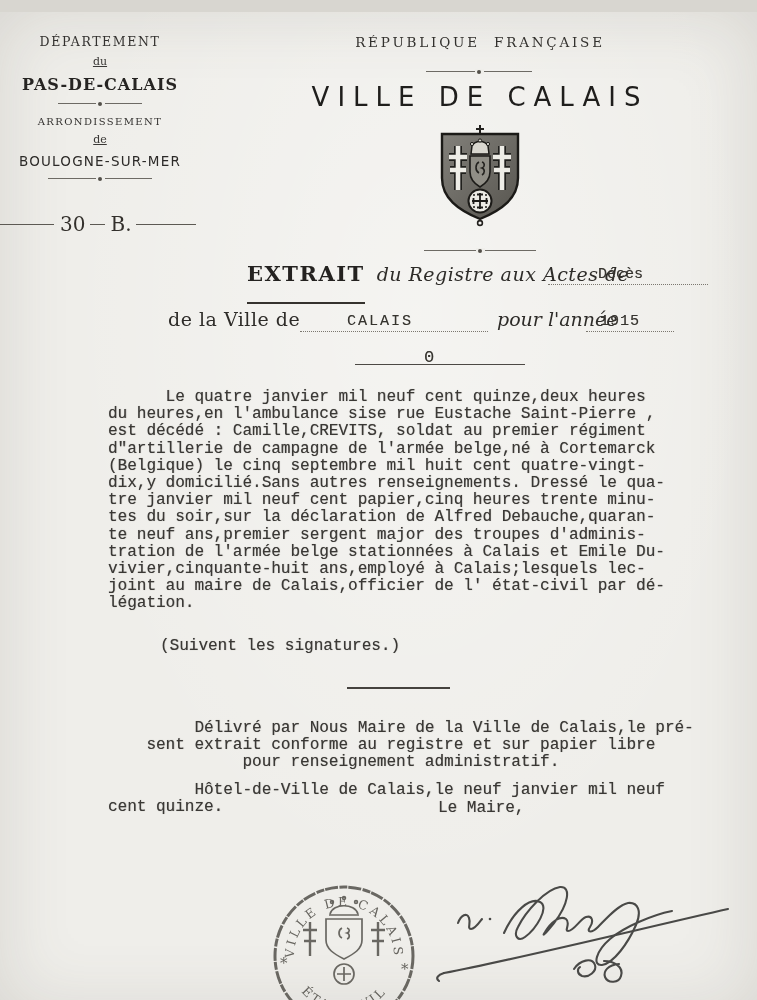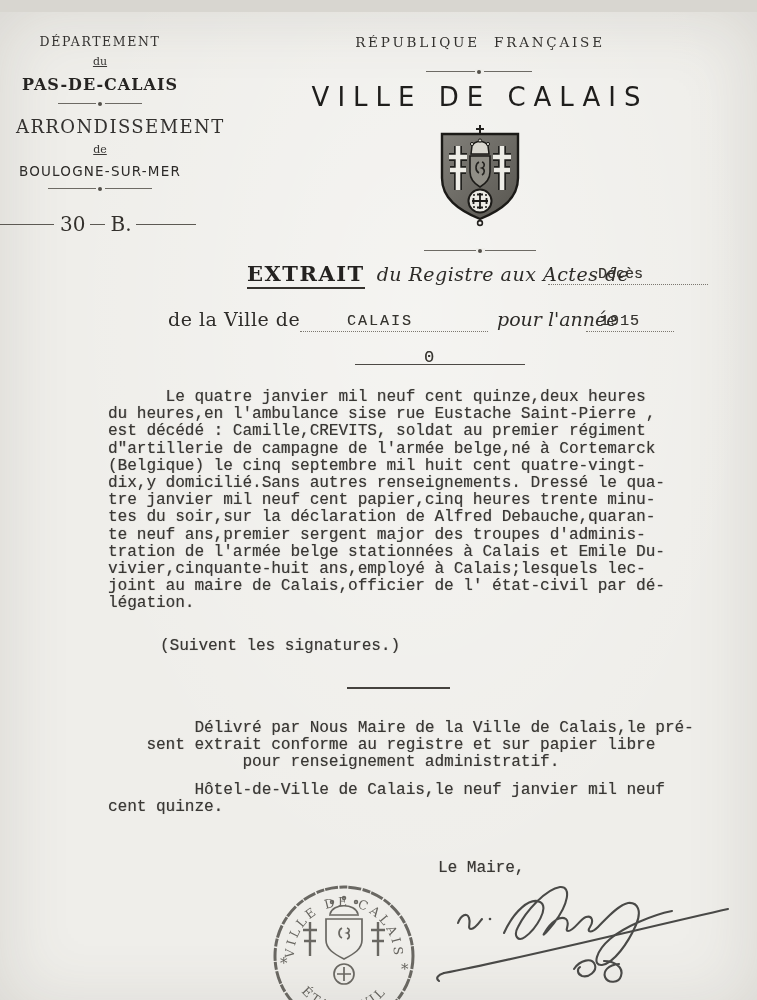--- a/index.html
+++ b/index.html
@@ -11,21 +11,21 @@
     overflow:hidden;
     box-shadow:inset 0 0 70px rgba(95,88,74,0.16);
     font-family:"DejaVu Serif", serif;
     color:#2b2b2b;
   }
   
   .lh-left{position:absolute;left:16px;top:22px;width:168px;text-align:center;}
   .lh-dept{font-size:12.5px;letter-spacing:1.6px;color:#33312f;}
   .lh-small{font-size:11px;margin-top:6px;color:#3a3836;text-decoration:underline;}
   .lh-deptname{font-size:16px;font-weight:bold;letter-spacing:1px;margin-top:7px;color:#262422;}
-  .lh-arr{font-size:18px;letter-spacing:1.4px;margin-top:10px;color:#33312f;}
+  .lh-arr{font-size:10px;letter-spacing:1.4px;margin-top:10px;color:#33312f;}
   .lh-boulogne{font-family:"DejaVu Sans",sans-serif;font-size:13.5px;letter-spacing:1.2px;margin-top:7px;color:#2c2a28;}
   
   .orn{position:relative;height:5px;margin:7px auto 0 auto;}
   .orn .bar{position:absolute;top:2px;left:0;right:0;border-top:1px solid #6d6a64;}
   .orn .mid{position:absolute;top:0;left:50%;width:9px;height:5px;margin-left:-4px;background:#efeeea;}
   .orn .mid::after{content:"";position:absolute;left:2px;top:0.5px;width:4px;height:4px;background:#53504a;border-radius:50%;}
   .orn.w80{width:84px;} .orn.w96{width:104px;} .orn.w105{width:106px;} .orn.w112{width:112px;}
   
   .docnum{position:absolute;left:0;top:200px;width:196px;display:flex;align-items:center;
           font-size:20px;color:#33302c;}
@@ -34,21 +34,21 @@
   
   .hdr{position:absolute;left:310px;top:22px;width:340px;text-align:center;}
   .hdr-rep{font-size:13.5px;letter-spacing:2.8px;word-spacing:7px;color:#33312e;}
   .hdr-ville{font-family:"DejaVu Sans",sans-serif;font-size:26px;letter-spacing:8px;margin-top:8px;color:#1f1e1c;white-space:nowrap;}
   .arms{position:absolute;left:434px;top:112px;}
   .orn-under-rep{position:absolute;left:426px;top:50px;}
   .orn-under-arms{position:absolute;left:424px;top:229px;}
   
   .t-line1{position:absolute;left:247px;top:249px;white-space:nowrap;}
   .t-extrait{font-size:21px;font-weight:bold;letter-spacing:1.5px;color:#242220;
-             border-bottom:2px solid #35322e;padding-bottom:1px;}
+             border-bottom:2px solid #35322e;padding-bottom:16px;}
   .t-ital{font-style:italic;font-size:19px;color:#2e2c29;margin-left:12px;letter-spacing:0.5px;}
   .t-ital2{position:absolute;left:168px;top:296px;font-size:19px;color:#2e2c29;white-space:nowrap;letter-spacing:0.5px;}
   .t-pour{position:absolute;left:497px;top:296px;font-style:italic;font-size:19px;color:#2e2c29;white-space:nowrap;}
   .typed{font-family:"Liberation Mono","DejaVu Sans Mono",monospace;color:#36342f;
          text-shadow:0.3px 0.4px 0.6px rgba(45,42,38,0.45);}
   .t-deces{position:absolute;left:598px;top:254px;font-size:15px;}
   .t-calais{position:absolute;left:347px;top:301px;font-size:15px;letter-spacing:2px;}
   .t-1915{position:absolute;left:600px;top:301px;font-size:15px;letter-spacing:1px;}
   .dotlead{position:absolute;border-bottom:1.6px dotted #7b776f;height:0;}
   .dl-a{left:548px;top:272px;width:160px;}
@@ -58,21 +58,21 @@
   .sep0-line{position:absolute;left:355px;top:352px;width:170px;border-top:1.8px solid #4c4945;}
   .sep0-zero{position:absolute;left:424px;top:336px;font-size:17px;}
   
   .body-block{position:absolute;left:108px;top:377px;}
   .tw{font-family:"Liberation Mono","DejaVu Sans Mono",monospace;font-size:16px;line-height:17.2px;
       color:#3a3835;white-space:pre;text-shadow:0.3px 0.4px 0.7px rgba(40,38,34,0.5);}
   .suivent{position:absolute;left:160px;top:626px;}
   .div2{position:absolute;left:347px;top:675px;width:103px;border-top:2px solid #45423e;}
   .para2{position:absolute;left:108px;top:708px;text-align:center;}
   .para3{position:absolute;left:108px;top:770px;}
-  .lemaire{position:absolute;left:438px;top:848px;}
+  .lemaire{position:absolute;left:438px;top:788px;}
   
   .stamp{position:absolute;left:258px;top:866px;opacity:0.86;}
   .sig{position:absolute;left:428px;top:855px;}
 </style>
 </head>
 <body>
 
 <div class="page">
 
   <div class="lh-left">

